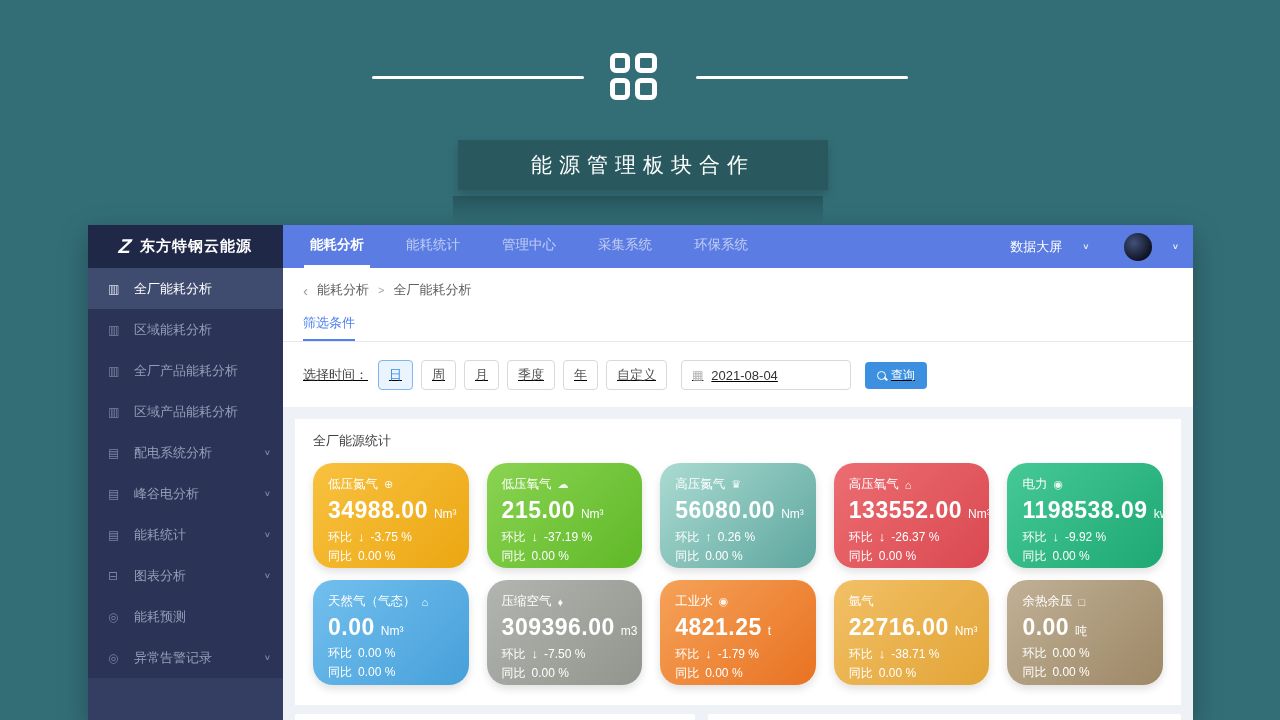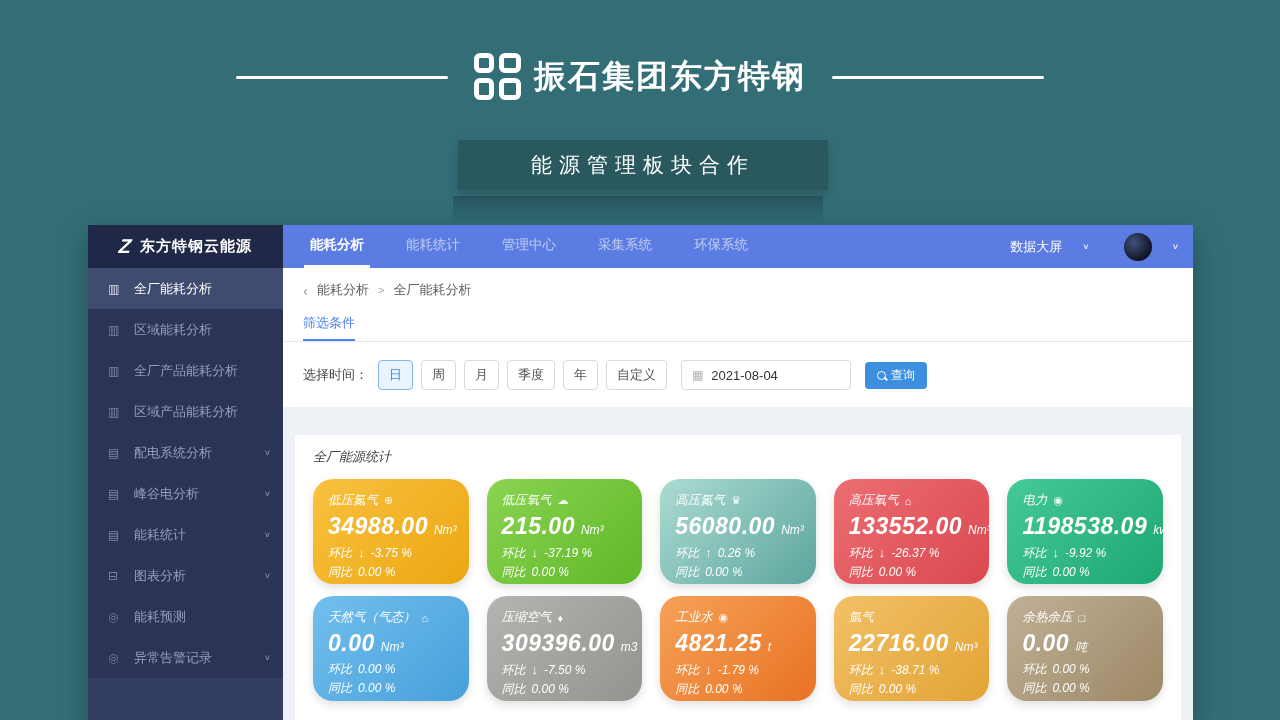--- a/index.html
+++ b/index.html
@@ -60,36 +60,36 @@
   .content { flex:1; background:#eef1f5; overflow:hidden; display:flex; flex-direction:column; }
   .panel-filter { background:#fff; padding-top:13px; }
   .breadcrumb { padding:0 20px 12px 20px; font-size:13px; color:#5f5f5f; display:flex; align-items:center; gap:9px; }
   .breadcrumb .back { color:#999; font-size:15px; line-height:1; cursor:pointer; }
   .breadcrumb .sep { color:#a6a6a6; font-size:11px; }
   .crumb { cursor:pointer; }
   .filter-tab-row { padding:2px 20px 0 20px; }
   .filter-tab { display:inline-block; color:#4e80f0; font-size:13px; padding-bottom:7px;
                 border-bottom:2px solid #4e80f0; cursor:pointer; }
   .hr { height:1px; background:#e8e8e8; }
-  .time-row { display:flex; align-items:center; padding:18px 36px 17px 20px; }
+  .time-row { display:flex; align-items:center; padding:18px 36px 17px 20px;text-decoration:underline; }
   .time-label { font-size:13px; color:#404040; margin-right:10px; white-space:nowrap; }
   .time-btn { height:30px; min-width:34px; padding:0 10px; margin-right:8px; background:#fff;
               border:1px solid #d9d9d9; border-radius:4px; font-size:13px; color:#555;
               display:flex; align-items:center; justify-content:center; cursor:pointer; white-space:nowrap; }
   .time-btn.selected { background:#e9f4fe; border-color:#7fb5f0; color:#3c8de8; }
   .date-input { height:30px; width:170px; margin-left:6px; border:1px solid #d9d9d9; border-radius:4px;
                 display:flex; align-items:center; padding:0 10px; font-size:13px; color:#333; background:#fff; cursor:pointer; }
   .calendar-icon { color:#b5b5b5; margin-right:8px; font-size:12px; }
   .search-btn { height:27px; margin-left:14px; padding:0 12px; background:#3d8fe0; border:none; border-radius:4px;
                 color:#fff; font-size:12px; display:flex; align-items:center; gap:5px; cursor:pointer; white-space:nowrap; }
   .mag { width:9px; height:9px; border:1.5px solid #fff; border-radius:50%; position:relative; display:inline-block; }
   .mag::after { content:""; position:absolute; width:4px; height:1.5px; background:#fff;
                 transform:rotate(45deg); right:-3px; bottom:-1px; }
 
-  .panel-stats { background:#fff; margin:28px 12px 0 12px; padding:13px 18px 20px 18px;font-style:italic; }
+  .panel-stats { background:#fff; margin:12px 12px 0 12px; padding:13px 18px 20px 18px; }
   .stats-title { font-size:13px; color:#404040; margin-bottom:13px; }
   .cards { display:grid; grid-template-columns:repeat(5, 1fr); gap:12px 18px; }
   .card { height:105px; border-radius:20px; color:#fff; padding:13px 15px;
           box-shadow:0 4px 8px rgba(0,0,0,.12); overflow:hidden; }
   .card-title { font-size:12.5px; display:flex; align-items:center; }
   .card-icon { margin-left:6px; font-size:11px; opacity:.9; }
   .card-value-row { margin:4px 0 3px 0; display:flex; align-items:baseline; }
   .card-value { font-size:23px; font-weight:bold; letter-spacing:.5px; }
   .card-unit { font-size:12px; margin-left:6px; }
   .card-ratio, .card-yoy { font-size:12px; line-height:1.55; display:flex; align-items:center; }
@@ -106,21 +106,20 @@
 <div>
 
   <div class="hero">
     <div class="hero-line left"></div>
     <div class="logo-grid">
       <span></span>
       <span></span>
       <span></span>
       <span></span>
     </div>
-    <div class="hero-title">振石集团东方特钢</div>
     <div class="hero-line right"></div>
   </div>
 
   <div class="banner">能源管理板块合作</div>
   <div class="banner-reflection"></div>
 
   <div class="dashboard">
 
     <aside class="sidebar">
       <div class="brand">

